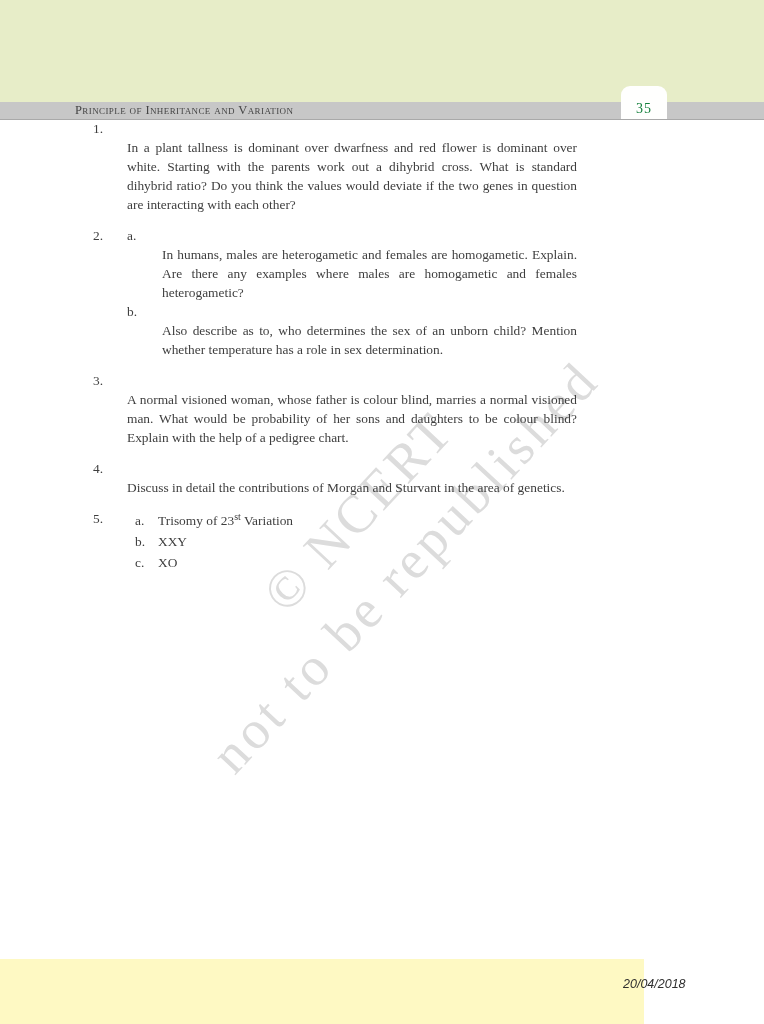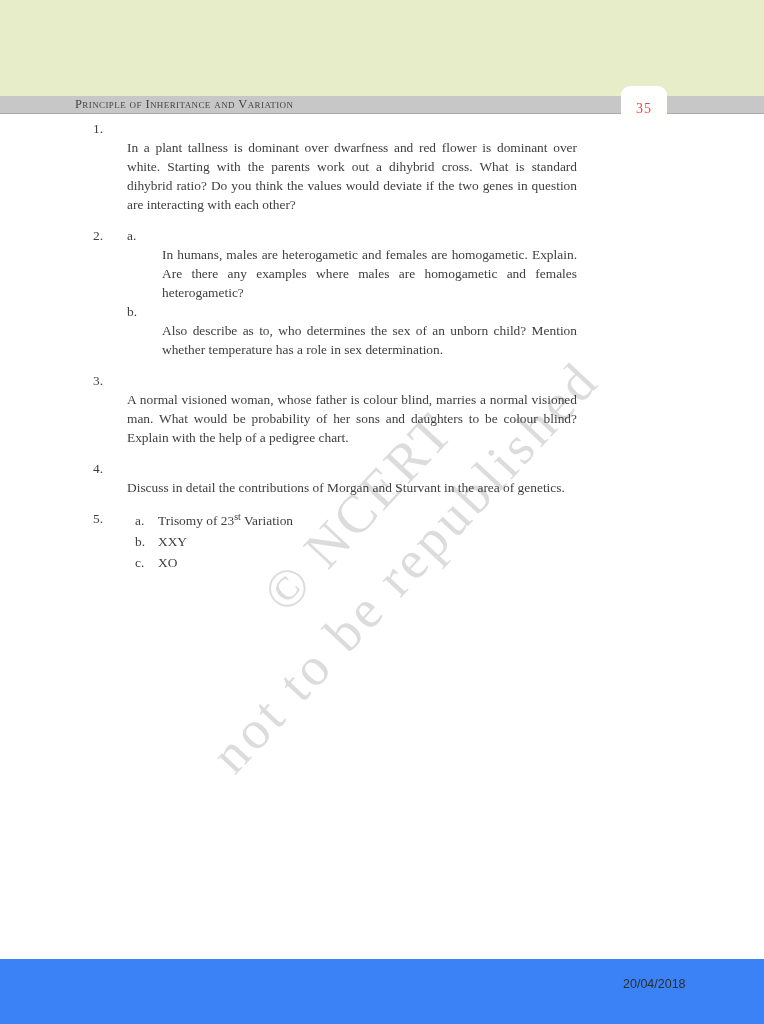--- a/index.html
+++ b/index.html
@@ -10,36 +10,36 @@
     position:relative;
     overflow:hidden;
   }
   .page{position:absolute;inset:0;width:764px;height:1024px;background:#ffffff;}
 
   
   .top-band{position:absolute;left:0;top:0;width:764px;height:102px;background:#e7edc8;}
 
   
   .header-bar{
-    position:absolute;left:0;top:96px;width:764px;height:17px;
+    position:absolute;left:0;top:102px;width:764px;height:17px;
     background:#c7c7c7;border-bottom:1px solid #a9a9a9;
     z-index:2;
   }
   .header-title{
     position:absolute;left:75px;top:0;height:17px;line-height:17px;
     font-variant:small-caps;font-size:12.5px;color:#454545;letter-spacing:.4px;
   }
 
   
   .page-tab{
     position:absolute;left:621px;top:86px;width:46px;height:33px;
     background:#fffffe;border-radius:9px 9px 0 0;
     z-index:3;display:flex;align-items:flex-end;justify-content:center;
   }
-  .page-tab span{font-size:14px;color:#ef4444;padding-bottom:2px;letter-spacing:1px;}
+  .page-tab span{font-size:14px;color:#15803d;padding-bottom:2px;letter-spacing:1px;}
 
   
   .watermark{
     position:absolute;z-index:1;color:#dcdcdc;white-space:nowrap;
     font-family:"Liberation Serif",serif;
   }
   .wm1{
     left:358px;top:512px;font-size:54px;letter-spacing:3px;
     transform:translate(-50%,-50%) rotate(-47deg);
   }
@@ -61,21 +61,21 @@
   .q-body{width:450px;}
   .jtext{text-align:justify;margin-top:19px;}
   .part{display:flex;}
   .part-letter{width:35px;flex-shrink:0;}
   .part-text{width:415px;}
   .sub{display:flex;padding-left:8px;margin-top:2px;}
   .sub-letter{width:23px;flex-shrink:0;}
   sup{font-size:10px;vertical-align:super;line-height:0;}
 
   
-  .footer-band{position:absolute;left:0;top:959px;width:764px;height:65px;background:#3b82f6;z-index:2;}
+  .footer-band{position:absolute;left:0;top:959px;width:644px;height:65px;background:#fef9c3;z-index:2;font-style:italic;}
   .footer-date{
     position:absolute;left:623px;top:18px;
     font-family:"Liberation Sans",sans-serif;font-size:12.5px;color:#2e2e2e;
   }
 </style>
 </head>
 <body>
 
 <div class="page">
 

